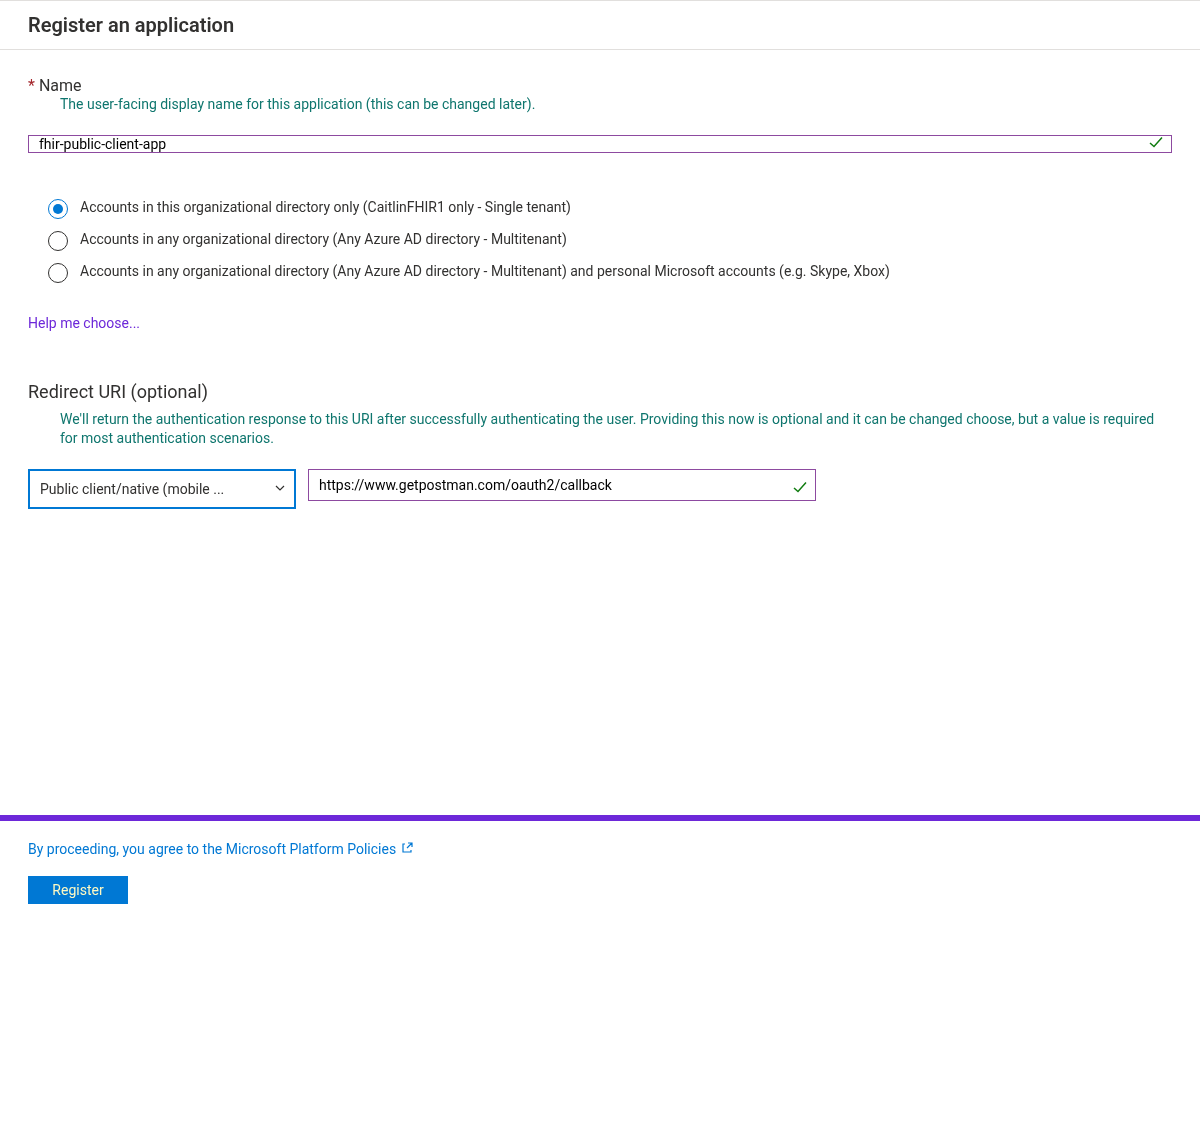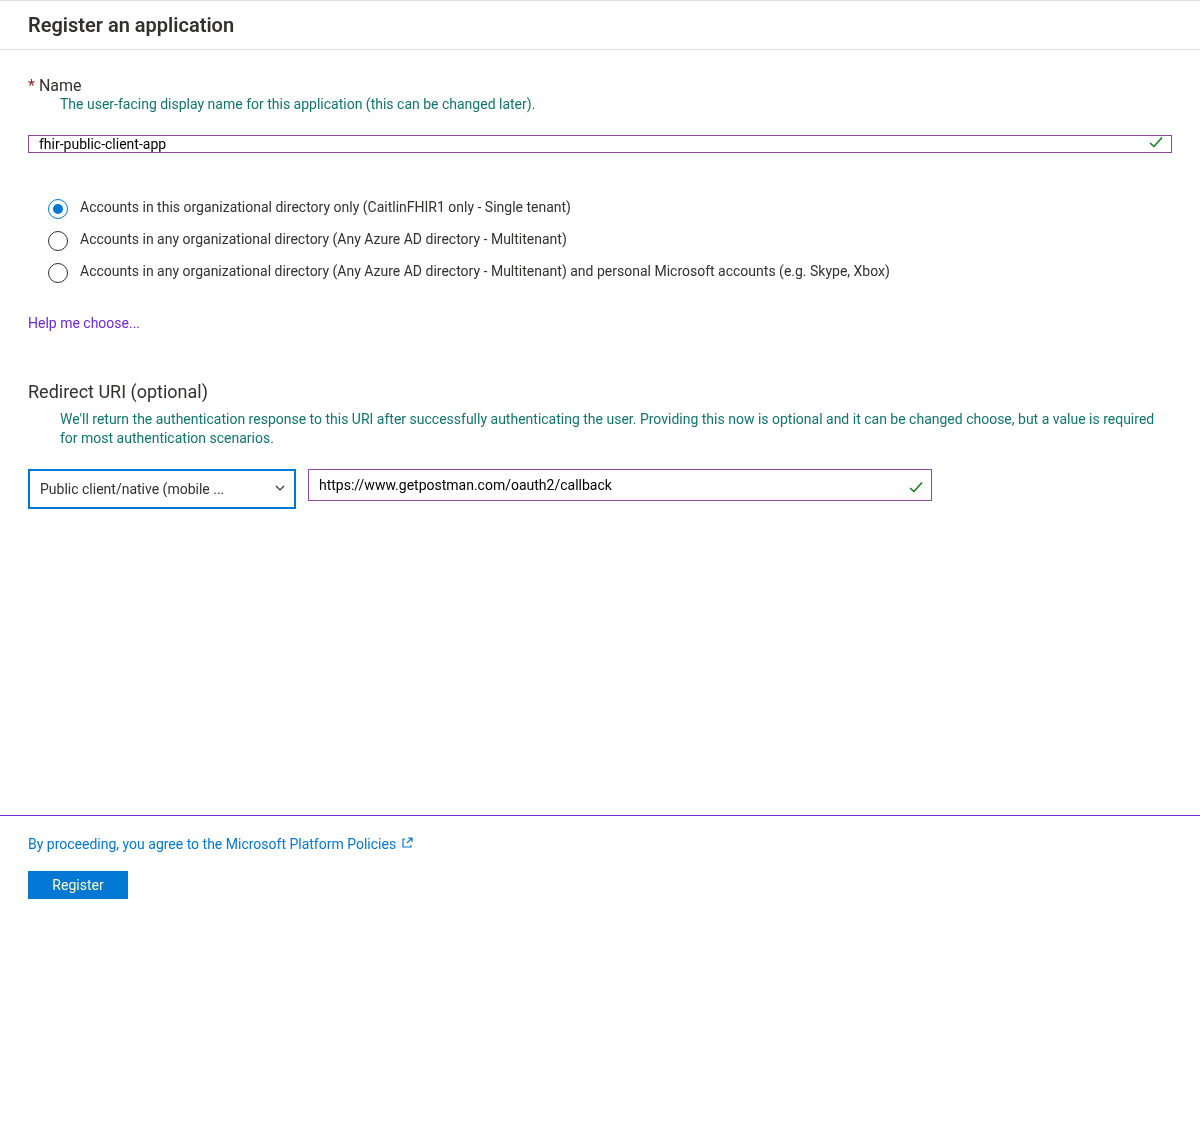--- a/index.html
+++ b/index.html
@@ -166,35 +166,35 @@
     
     .dropdown-chevron {
       position: absolute;
       right: 8px;
       top: 50%;
       transform: translateY(-50%);
     }
     
     .redirect-input-wrapper {
       position: relative;
-      width: 624px;
+      width: 508px;
     }
     
     .redirect-input {
       width: 100%;
       height: 32px;
       padding: 0 32px 0 10px;
       border: 1px solid #8d4aa0;
       font-size: 14px;
       font-family: inherit;
       outline: none;
     }
     
     .footer {
-      border-top: 1px solid #6d28d9;
+      border-top: 6px solid #6d28d9;
       padding: 20px 28px 30px;
       margin-top: 280px;
     }
     
     .footer-link {
       color: #0078d4;
       text-decoration: none;
       font-size: 14px;
       cursor: pointer;
       display: inline-flex;

